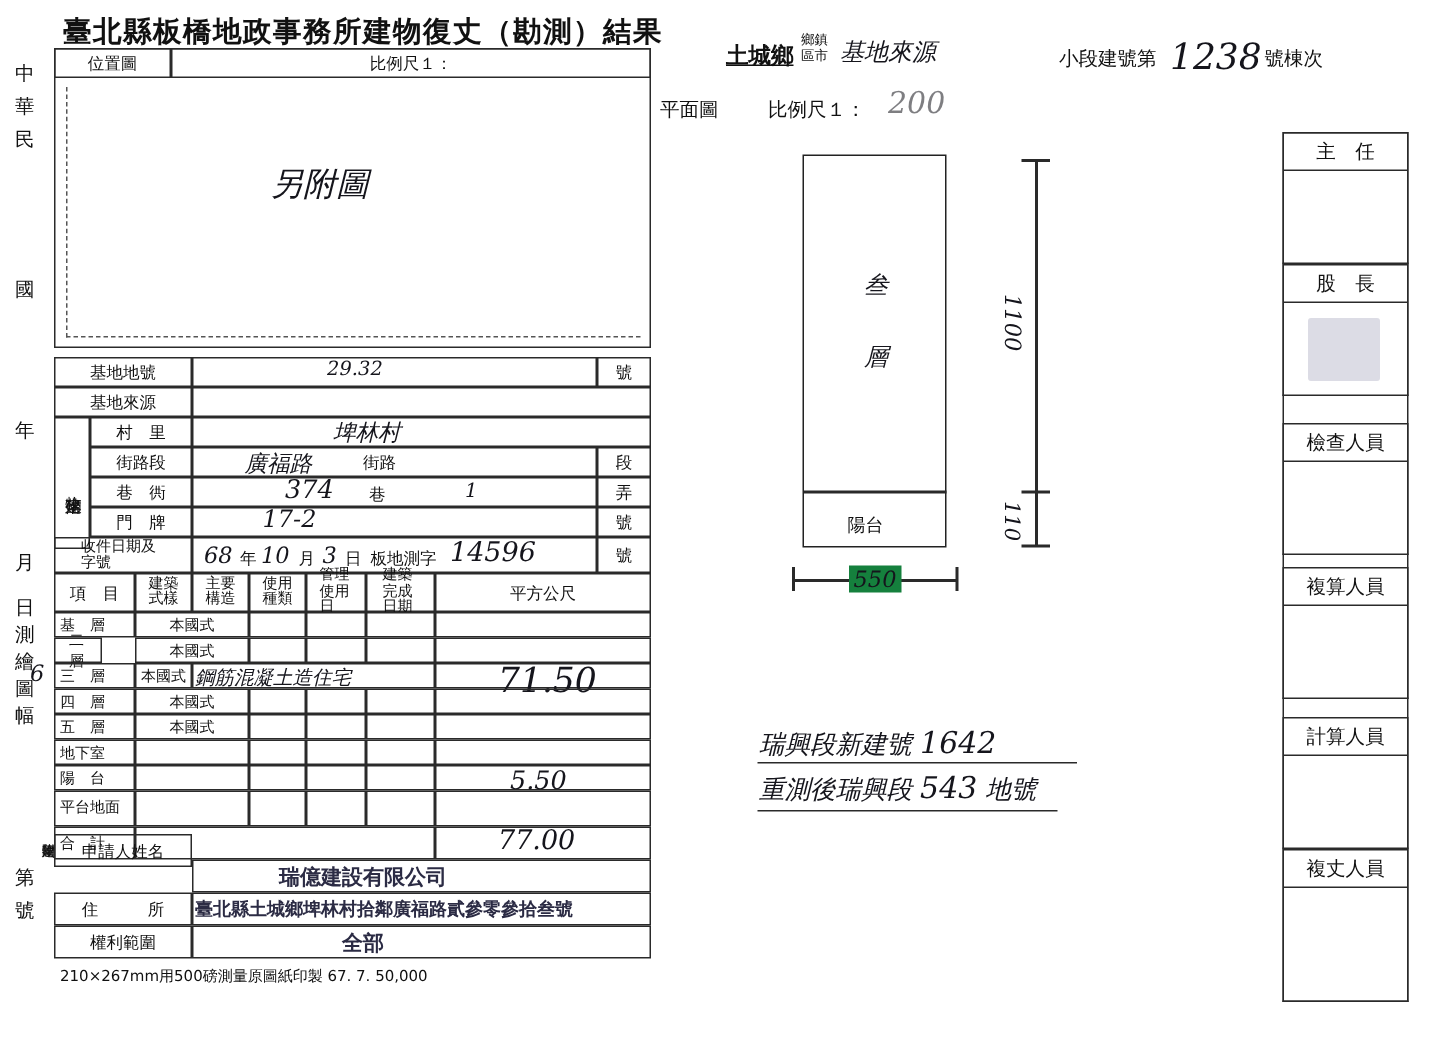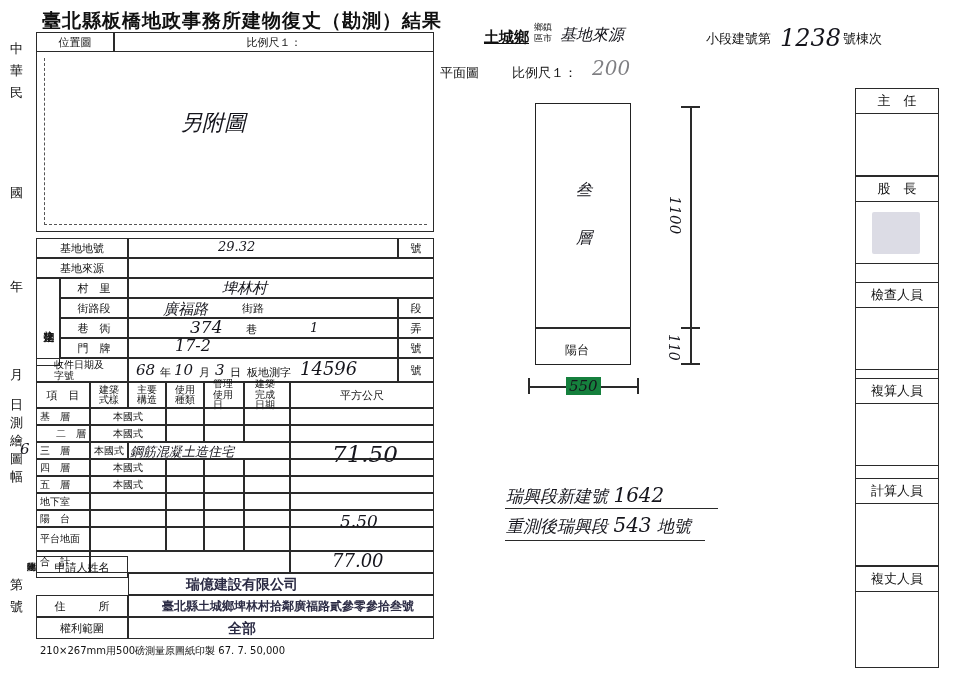--- a/index.html
+++ b/index.html
@@ -135,21 +135,21 @@
 
 <div class="abs vert tiny" style="left:38px;top:412px;width:14px;height:36px;"></div>
 
 <div class="abs cellborder lft tiny" style="left:36px;top:408px;width:54px;height:17px;padding-left:3px;">基　層</div>
 <div class="abs cellborder ctr tiny" style="left:90px;top:408px;width:76px;height:17px;">本國式</div>
 <div class="abs cellborder" style="left:166px;top:408px;width:38px;height:17px;"></div>
 <div class="abs cellborder" style="left:204px;top:408px;width:40px;height:17px;"></div>
 <div class="abs cellborder" style="left:244px;top:408px;width:46px;height:17px;"></div>
 <div class="abs cellborder" style="left:290px;top:408px;width:144px;height:17px;"></div>
 
-<div class="abs cellborder lft tiny" style="left:36px;top:425px;width:54px;height:17px;padding-left:19px;">二　層</div>
+<div class="abs cellborder lft tiny" style="left:36px;top:425px;width:32px;height:17px;padding-left:9px;">二　層</div>
 <div class="abs cellborder ctr tiny" style="left:90px;top:425px;width:76px;height:17px;">本國式</div>
 <div class="abs cellborder" style="left:166px;top:425px;width:38px;height:17px;"></div>
 <div class="abs cellborder" style="left:204px;top:425px;width:40px;height:17px;"></div>
 <div class="abs cellborder" style="left:244px;top:425px;width:46px;height:17px;"></div>
 <div class="abs cellborder" style="left:290px;top:425px;width:144px;height:17px;"></div>
 
 <div class="abs cellborder lft tiny" style="left:36px;top:442px;width:54px;height:17px;padding-left:3px;">三　層</div>
 <div class="abs cellborder ctr tiny" style="left:90px;top:442px;width:38px;height:17px;">本國式</div>
 <div class="abs cellborder" style="left:128px;top:442px;width:162px;height:17px;"></div>
 <div class="abs hw tiny" style="left:130px;top:443px;font-size:13px;">鋼筋混凝土造住宅</div>
@@ -198,21 +198,21 @@
 <div class="abs cellborder" style="left:90px;top:551px;width:200px;height:22px;"></div>
 <div class="abs cellborder" style="left:290px;top:551px;width:144px;height:22px;"></div>
 <div class="abs hw" style="left:332px;top:550px;font-size:18px;">77.00</div>
 
 <div class="abs cellborder ctr sm" style="left:36px;top:556px;width:92px;height:22px;">申請人姓名</div>
 <div class="abs cellborder" style="left:128px;top:573px;width:306px;height:22px;"></div>
 <div class="abs stamp" style="left:186px;top:576px;font-size:14px;">瑞億建設有限公司</div>
 
 <div class="abs cellborder ctr sm" style="left:36px;top:595px;width:92px;height:22px;">住　　　所</div>
 <div class="abs cellborder" style="left:128px;top:595px;width:306px;height:22px;"></div>
-<div class="abs stamp" style="left:130px;top:598px;font-size:12px;padding-left:32px;">臺北縣土城鄉埤林村拾鄰廣福路貳參零參拾叁號</div>
+<div class="abs stamp" style="left:130px;top:598px;font-size:12px;">臺北縣土城鄉埤林村拾鄰廣福路貳參零參拾叁號</div>
 
 <div class="abs cellborder ctr sm" style="left:36px;top:617px;width:92px;height:22px;">權利範圍</div>
 <div class="abs cellborder" style="left:128px;top:617px;width:306px;height:22px;"></div>
 <div class="abs stamp" style="left:228px;top:620px;font-size:14px;">全部</div>
 
 <div class="abs tiny" style="left:40px;top:644px;">210×267mm用500磅測量原圖紙印製  67. 7. 50,000</div>
 
 <div class="abs md" style="left:484px;top:28px;font-weight:600;font-size:15px;text-decoration:underline;">土城鄉</div>
 <div class="abs" style="left:534px;top:22px;font-size:9px;line-height:1.25;">
   <span>鄉鎮</span><br>

